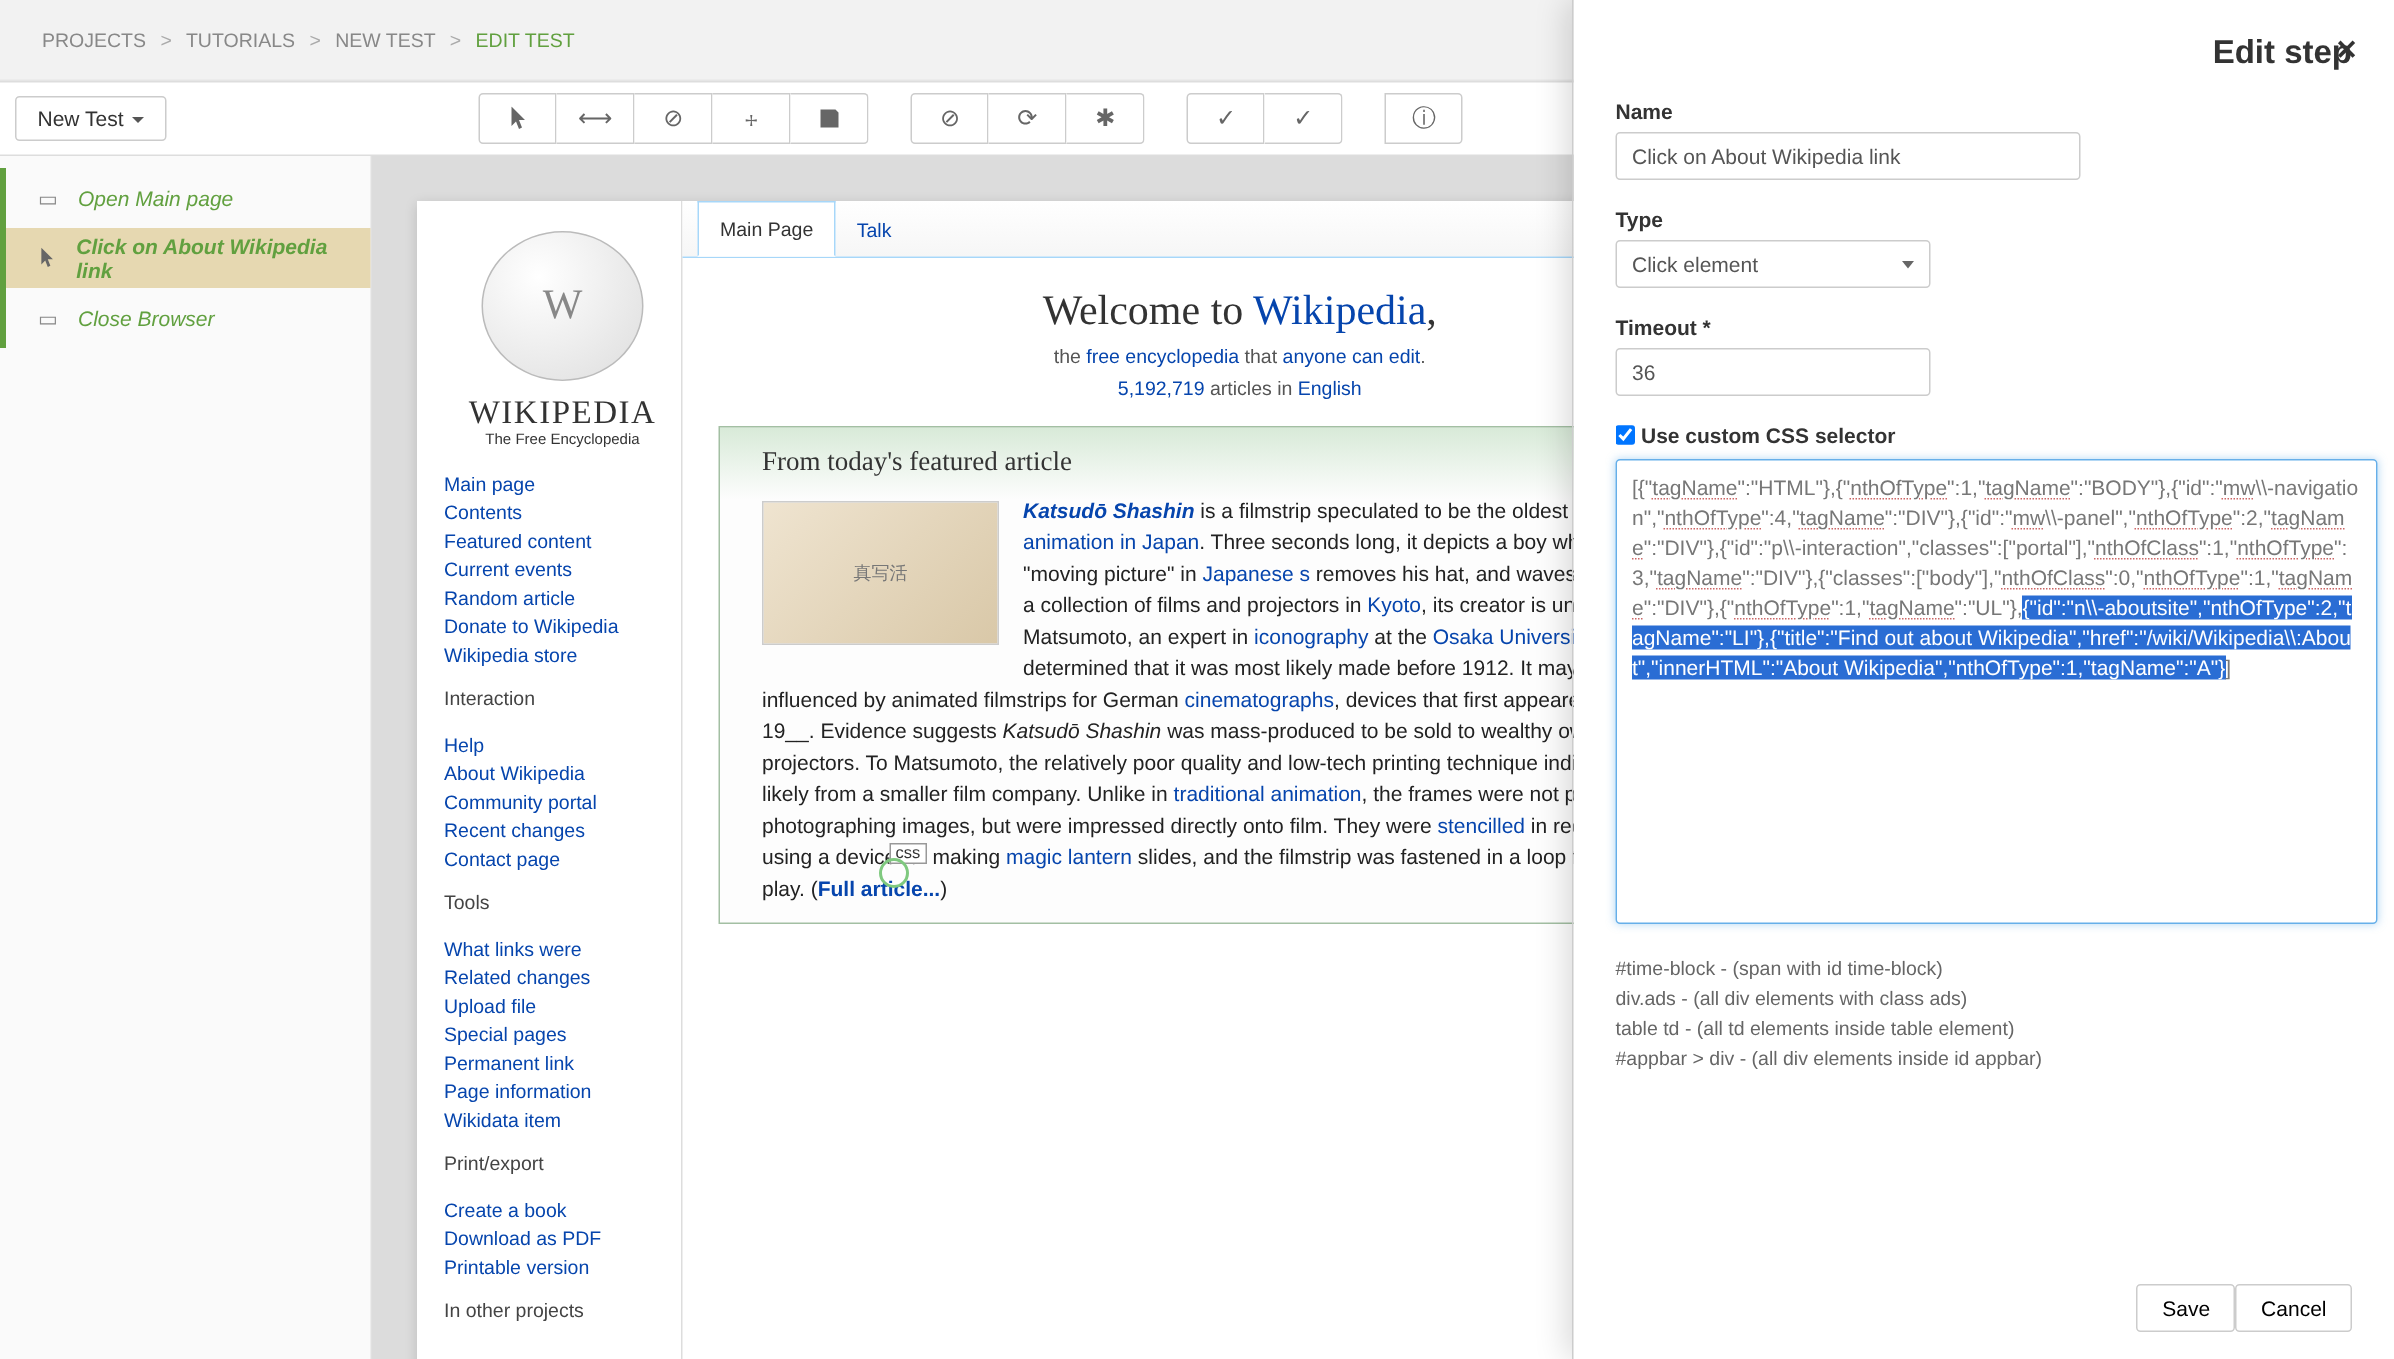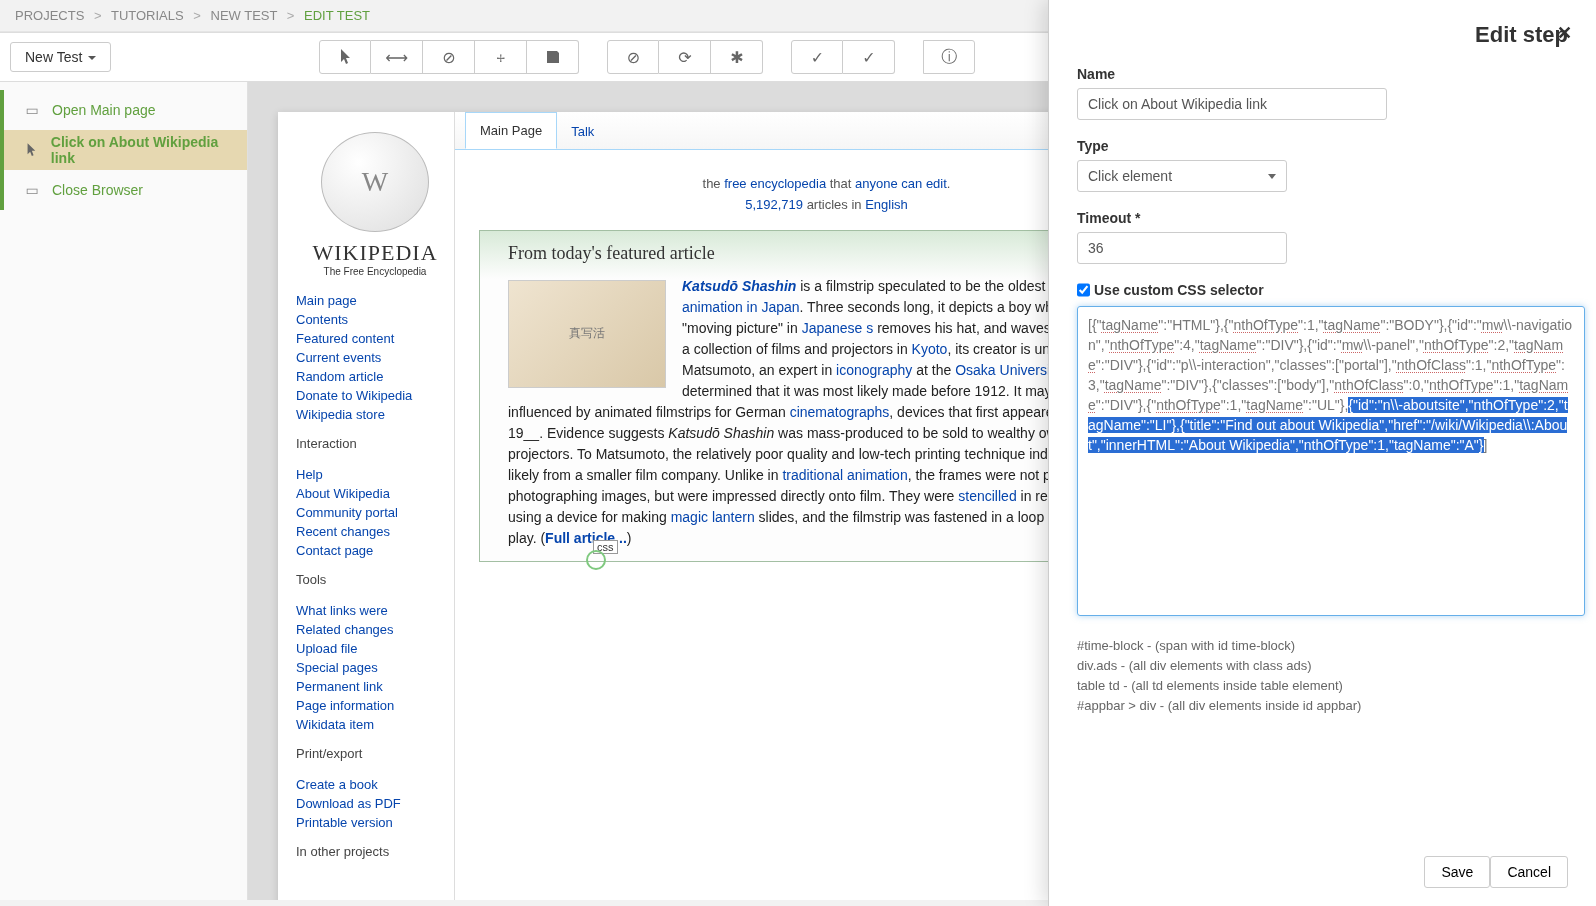--- a/index.html
+++ b/index.html
@@ -1,19 +1,19 @@
 <!DOCTYPE html>
 <html><head>
 <meta charset="utf-8">
 <style>
 * { box-sizing: border-box; margin: 0; padding: 0; }
 body { font-family: "Helvetica Neue", Arial, sans-serif; font-size: 14px; color: #333; background: #f2f2f2; overflow: hidden; width: 1596px; height: 906px; position: relative; }
 
 
-.topbar { height: 32px; background: #f2f2f2; display: flex; align-items: center; justify-content: space-between; padding: 0 15px; border-bottom: 1px solid #e5e5e5; }
+.topbar { height: 54px; background: #f2f2f2; display: flex; align-items: center; justify-content: space-between; padding: 0 28px; border-bottom: 1px solid #e5e5e5; }
 .breadcrumb { font-size: 13px; color: #888; }
 .breadcrumb a { color: #888; text-decoration: none; }
 .breadcrumb .sep { color: #aaa; margin: 0 6px; }
 .breadcrumb .current { color: #61a03f; }
 .report-link { color: #4a6dc8; font-size: 13px; text-decoration: underline; }
 
 
 .toolbar-row { height: 50px; background: #fff; border-top: 1px solid #ddd; border-bottom: 1px solid #ddd; display: flex; align-items: center; padding: 0 10px; gap: 10px; }
 .btn { background: #fff; border: 1px solid #ccc; border-radius: 3px; padding: 6px 14px; font-size: 14px; cursor: pointer; color: #333; }
 .btn-dropdown::after { content: ""; display: inline-block; margin-left: 6px; vertical-align: middle; border-top: 4px solid #555; border-left: 4px solid transparent; border-right: 4px solid transparent; }
@@ -22,21 +22,21 @@
 .toolbar-group .tbtn + .tbtn { border-left: none; }
 .toolbar-group .tbtn:first-child { border-radius: 3px 0 0 3px; }
 .toolbar-group .tbtn:last-child { border-radius: 0 3px 3px 0; }
 .toolbar-spacer { width: 170px; }
 
 
 .main { display: flex; height: calc(100% - 88px); }
 .sidebar { width: 248px; background: #fafafa; border-right: 1px solid #e0e0e0; padding-top: 8px; }
 .step-item { display: flex; align-items: center; height: 40px; padding: 0 15px 0 20px; border-left: 4px solid #61a03f; font-size: 14px; cursor: pointer; gap: 12px; }
 .step-item .ic { width: 16px; height: 16px; color: #888; display: flex; align-items: center; justify-content: center; font-size: 14px; }
-.step-item .lbl { color: #61a03f; font-weight: 500; }
+.step-item .lbl { color: #61a03f; font-weight: 500; font-style: italic; }
 .step-item.active { background: #e6d8b1; }
 .step-item.active .lbl { color: #61a03f; font-weight: bold; }
 
 
 .content { flex: 1; background: #dcdcdc; position: relative; overflow: hidden; padding: 30px 0 0 30px; }
 .wiki-frame { width: 920px; height: 800px; background: #fff; box-shadow: 0 2px 8px rgba(0,0,0,0.15); display: flex; }
 .wiki-side { width: 176px; padding: 20px 0 0 18px; font-size: 13px; }
 .wiki-logo { width: 140px; height: 145px; margin: 0 auto 10px; display: flex; flex-direction: column; align-items: center; }
 .logo-circle { width: 108px; height: 108px; border-radius: 50%; background: radial-gradient(circle at 35% 30%, #fff, #ddd); border: 1px solid #bbb; position: relative; margin-bottom: 8px; display:flex; align-items:center; justify-content:center; font-size:28px; color:#888; font-family: serif;}
 .wiki-name { font-family: "Times New Roman", serif; font-size: 22px; letter-spacing: 1px; text-align: center; }
@@ -51,21 +51,21 @@
 .wiki-body { padding: 20px 24px; font-family: Arial, sans-serif; }
 .welcome { text-align: center; margin-bottom: 18px; }
 .welcome h1 { font-family: Georgia, serif; font-weight: normal; font-size: 28px; color: #333; }
 .welcome h1 .wl { color: #0645ad; }
 .welcome .sub { font-size: 13px; color: #555; margin-top: 6px; }
 .welcome .sub a { color: #0645ad; text-decoration: none; }
 .featured-box { border: 1px solid #a3bfa3; background: linear-gradient(#d8ead8 0, #fdfdfd 48px); padding: 12px 28px; }
 .featured-box h2 { font-family: Georgia, serif; font-weight: normal; font-size: 18px; color: #333; margin-bottom: 12px; }
 .featured-content { font-size: 14px; line-height: 21px; color: #222; }
 .featured-content a { color: #0645ad; text-decoration: none; }
-.thumb { float: left; width: 158px; height: 108px; background: linear-gradient(135deg,#efe4d0,#d9c8a8); border:1px solid #ccc; margin: 4px 16px 6px 0; display:flex; align-items:center; justify-content:center; font-size:12px; color:#777; font-family: Liberation Mono, monospace;}
+.thumb { float: left; width: 158px; height: 96px; background: linear-gradient(135deg,#efe4d0,#d9c8a8); border:1px solid #ccc; margin: 4px 16px 6px 0; display:flex; align-items:center; justify-content:center; font-size:12px; color:#777; font-family: Liberation Serif, serif;}
 
 
 .css-tip { position: absolute; left: 345px; top: 458px; background: #fff; border: 1px solid #999; font-size: 11px; padding: 0 3px; color: #333; z-index: 5; }
 .cursor-ring { position: absolute; left: 338px; top: 468px; width: 20px; height: 20px; border: 2px solid #7fc97f; border-radius: 50%; z-index: 5; }
 
 
 .modal { position: absolute; top: 0; right: 0; bottom: 0; width: 548px; background: #fff; border-left: 1px solid #ccc; box-shadow: -4px 0 20px rgba(0,0,0,0.15); padding: 22px 28px; z-index: 50; overflow-y: auto; }
 .modal h2 { font-size: 22px; font-weight: 600; color: #333; margin-bottom: 18px; text-align: right; }
 .close-x { position: absolute; top: 22px; right: 24px; font-size: 18px; font-weight: bold; cursor: pointer; color: #333; }
 .form-group { margin-bottom: 18px; }
@@ -197,20 +197,21 @@
       </div>
       <div class="wiki-main">
         <div class="wiki-tabs">
           <div class="wiki-tab active">Main Page</div>
           <div class="wiki-tab">Talk</div>
           <div style="flex:1"></div>
           <div class="wiki-tab">R</div>
         </div>
         <div class="wiki-body">
           <div class="welcome">
+            <h1><span>Welcome to </span><span class="wl">Wikipedia</span><span>,</span></h1>
             <div class="sub">
               <span>the </span><a>free</a><span> </span><a>encyclopedia</a><span> that </span><a>anyone can edit</a><span>.</span>
             </div>
             <div class="sub">
               <a>5,192,719</a><span> articles in </span><a>English</a>
             </div>
           </div>
           <div class="featured-box">
             <h2>From today's featured article</h2>
             <div class="featured-content">

